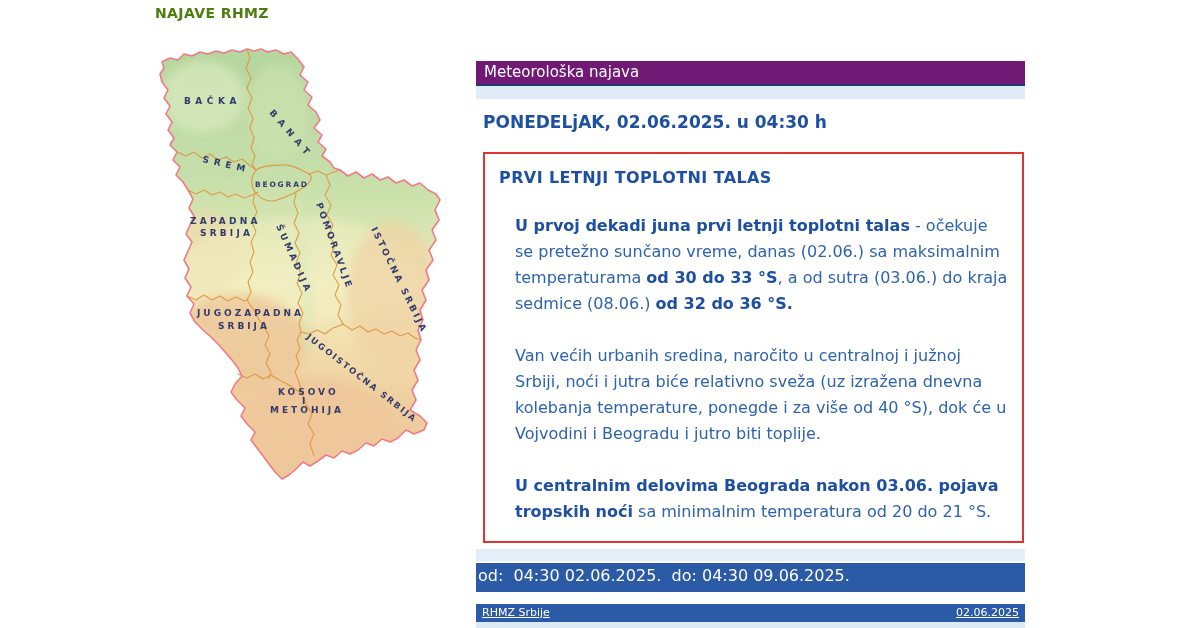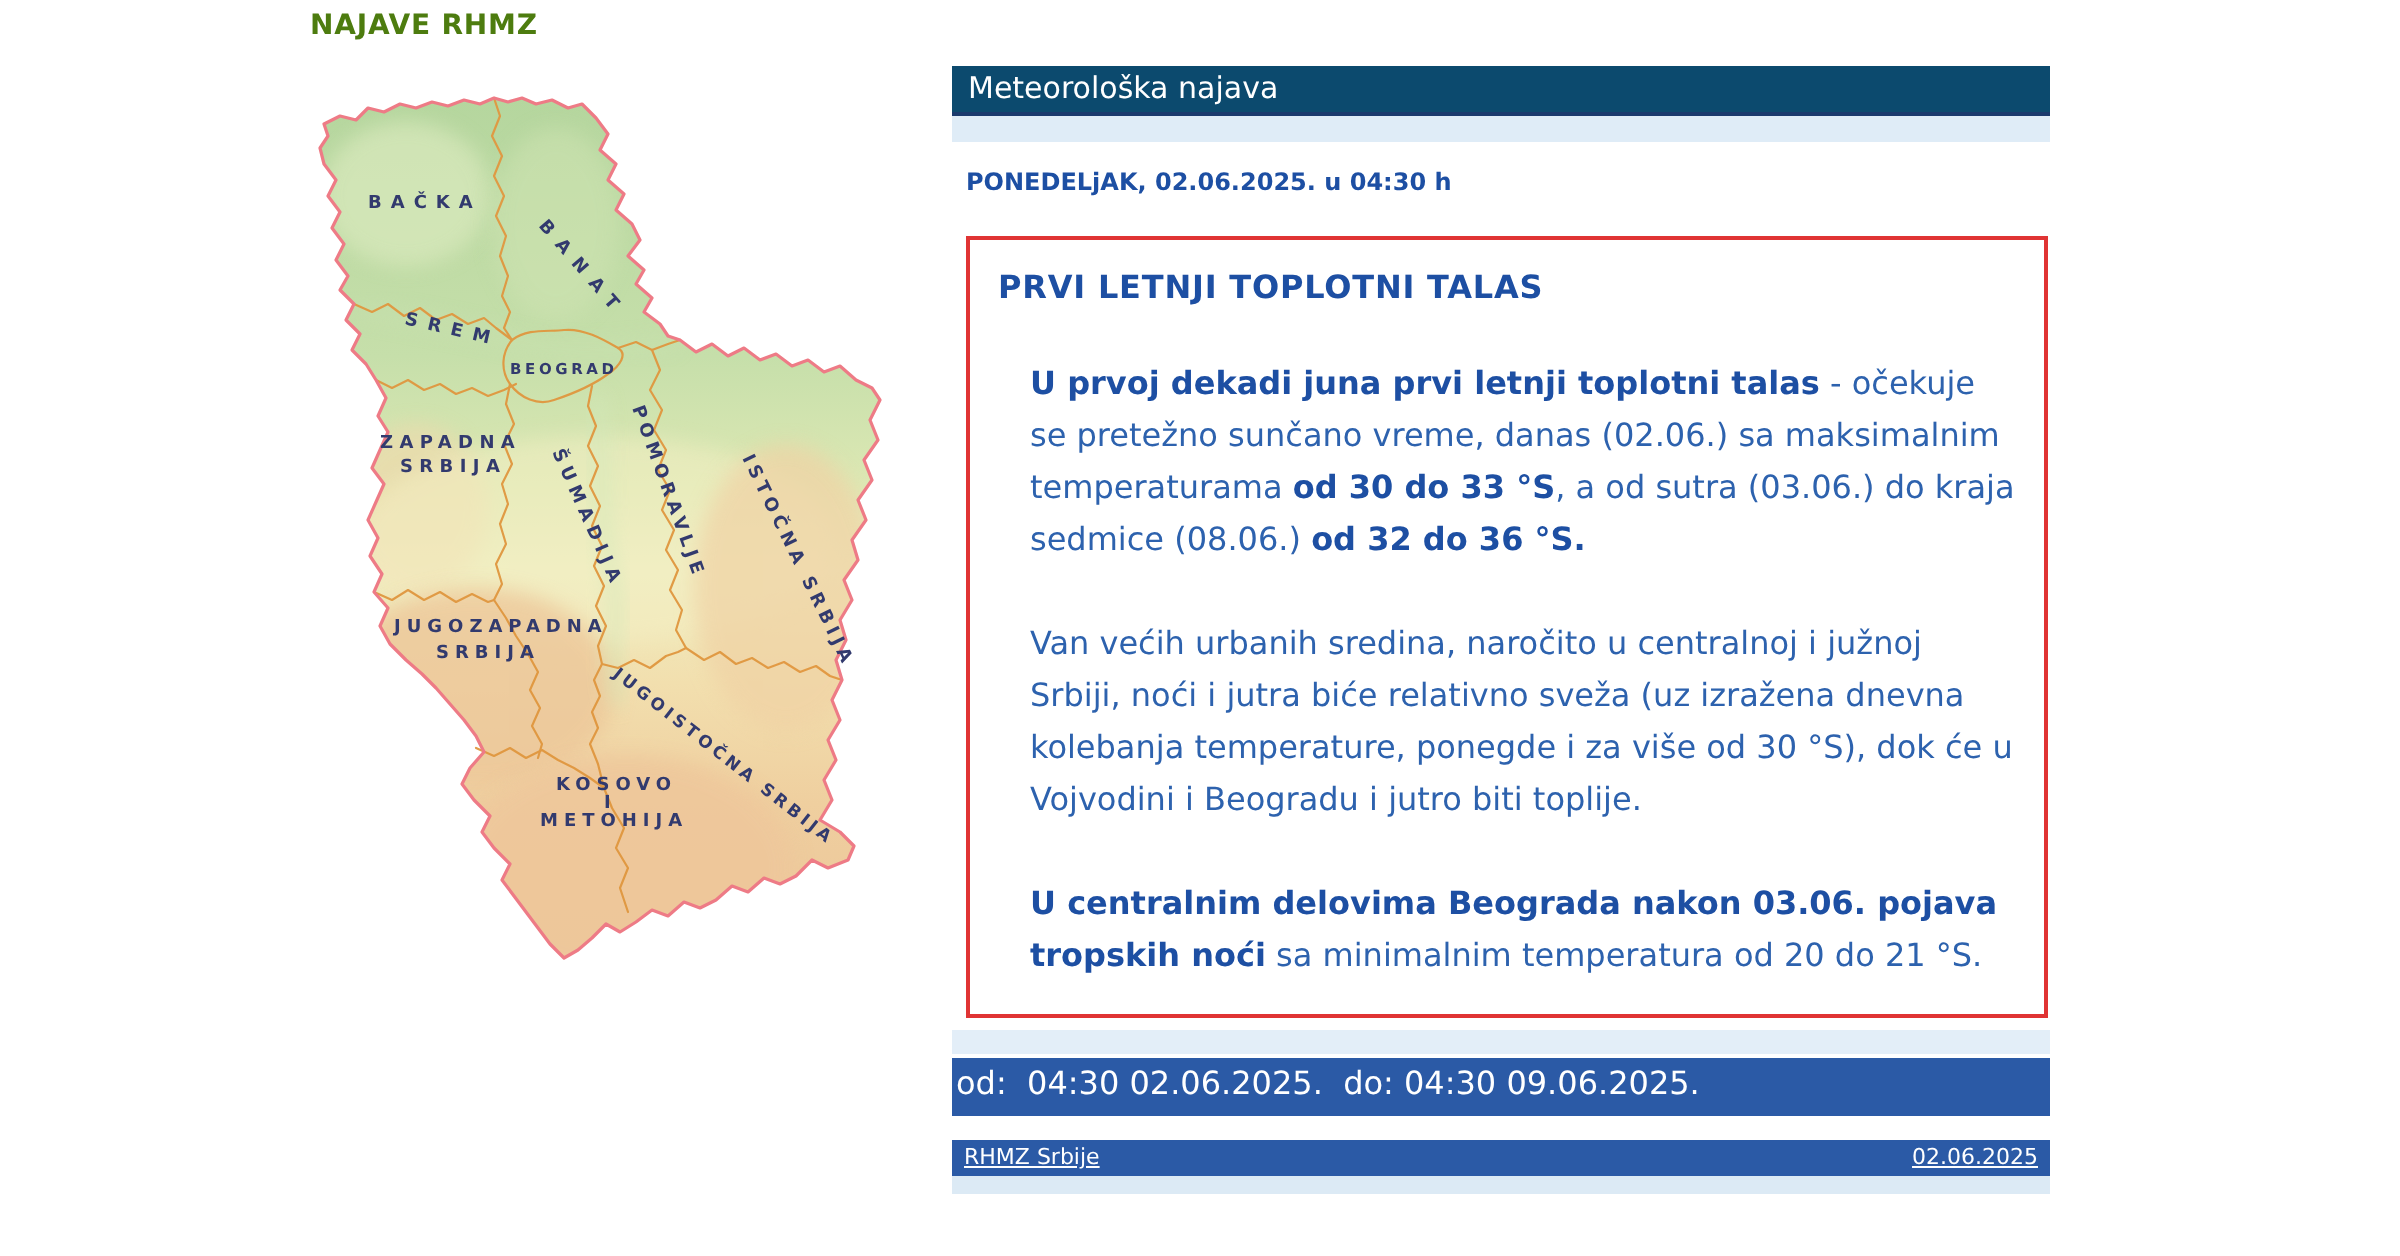--- a/index.html
+++ b/index.html
@@ -10,26 +10,26 @@
   }
   .page-title{
     position:absolute;left:155px;top:5px;
     font-size:14px;font-weight:bold;color:#4d7c0f;letter-spacing:.4px;
   }
   .map-wrap{position:absolute;left:148px;top:42px;width:300px;height:450px;}
   .map-wrap svg{display:block;}
 
   .panel{position:absolute;left:476px;top:33px;width:549px;}
   .hdr-bar{
-    background:#0c4a6e;color:#ffffff;font-size:15px;
-    padding:2px 8px 3px 8px;border-bottom:2px solid #1b3a6d;
+    background:#701a75;color:#ffffff;font-size:15px;
+    padding:2px 8px 3px 8px;border-bottom:2px solid #1b3a6d;margin-top:28px;
   }
   .lt-strip{height:13px;background:#dfecf7;}
   .date-line{
-    margin:13px 0 0 7px;font-size:12px;font-weight:bold;color:#1d4fa3;
+    margin:13px 0 0 7px;font-size:17px;font-weight:bold;color:#1d4fa3;
   }
   .warn-box{
     margin:20px 1px 0 7px;border:2px solid #e03434;background:#ffffff;
     padding:10px 14px 16px 14px;
   }
   .warn-heading{
     margin:4px 0 17px 0;font-size:16px;font-weight:bold;color:#1d4fa3;letter-spacing:.4px;
   }
   .warn-p{
     margin:26px 0 0 16px;font-size:16px;line-height:26px;color:#2d62ae;
@@ -160,21 +160,21 @@
 </div>
 
 <div class="panel">
   <div class="hdr-bar">Meteorološka najava</div>
   <div class="lt-strip"></div>
   <div class="date-line">PONEDELjAK, 02.06.2025. u 04:30 h</div>
 
   <div class="warn-box">
     <div class="warn-heading">PRVI LETNJI TOPLOTNI TALAS</div>
     <p class="warn-p"><b>U prvoj dekadi juna prvi letnji toplotni talas</b><span> - očekuje se pretežno sunčano vreme, danas (02.06.) sa maksimalnim temperaturama </span><b>od 30 do 33 °S</b><span>, a od sutra (03.06.) do kraja sedmice (08.06.) </span><b>od 32 do 36 °S.</b></p>
-    <p class="warn-p">Van većih urbanih sredina, naročito u centralnoj i južnoj Srbiji, noći i jutra biće relativno sveža (uz izražena dnevna kolebanja temperature, ponegde i za više od 30 °S), dok će u Vojvodini i Beogradu i jutro biti toplije.</p>
+    <p class="warn-p">Van većih urbanih sredina, naročito u centralnoj i južnoj Srbiji, noći i jutra biće relativno sveža (uz izražena dnevna kolebanja temperature, ponegde i za više od 40 °S), dok će u Vojvodini i Beogradu i jutro biti toplije.</p>
     <p class="warn-p"><b>U centralnim delovima Beograda nakon 03.06. pojava tropskih noći</b><span> sa minimalnim temperatura od 20 do 21 °S.</span></p>
   </div>
 
   <div class="lt-strip2"></div>
   <div class="period-box">
     <div class="period-range">od:  04:30 02.06.2025.  do: 04:30 09.06.2025.</div>
   </div>
 
   <div class="footer-bar">
     <span>RHMZ Srbije</span>

